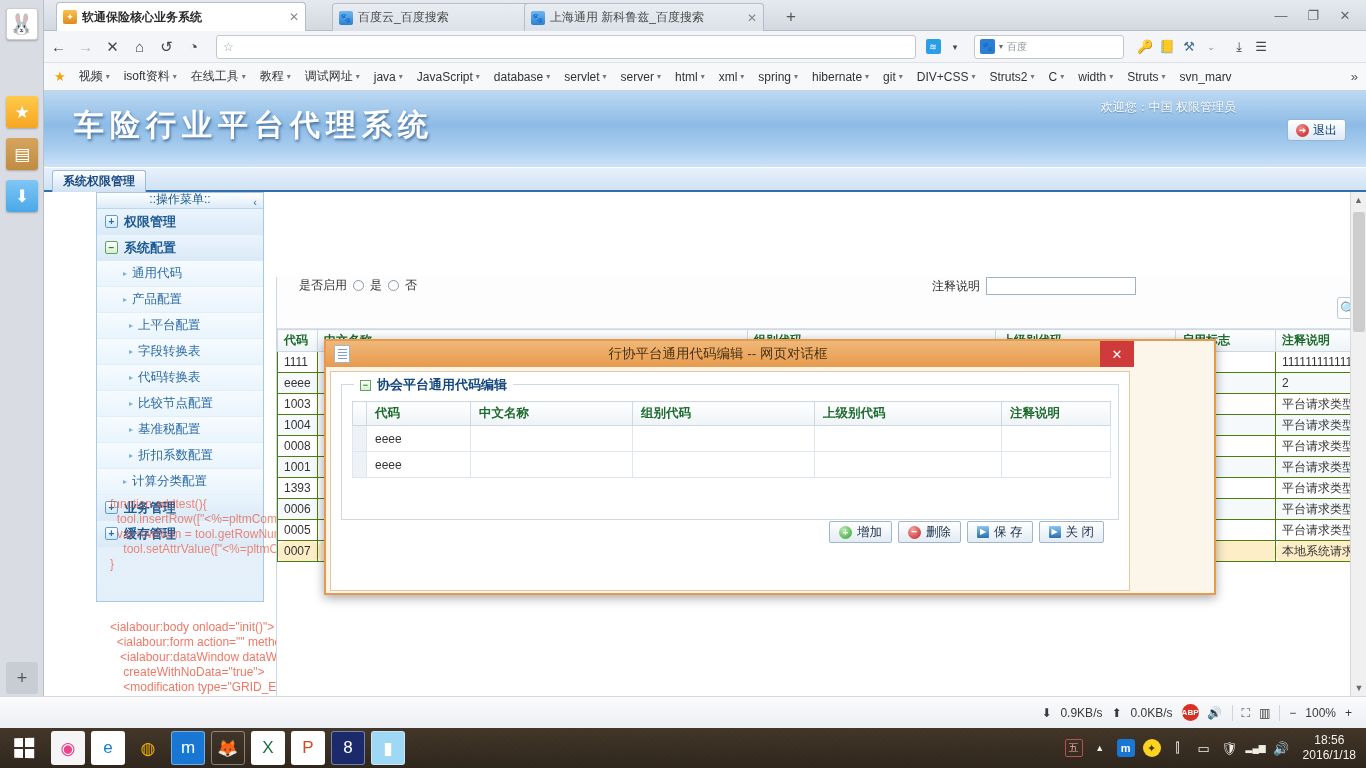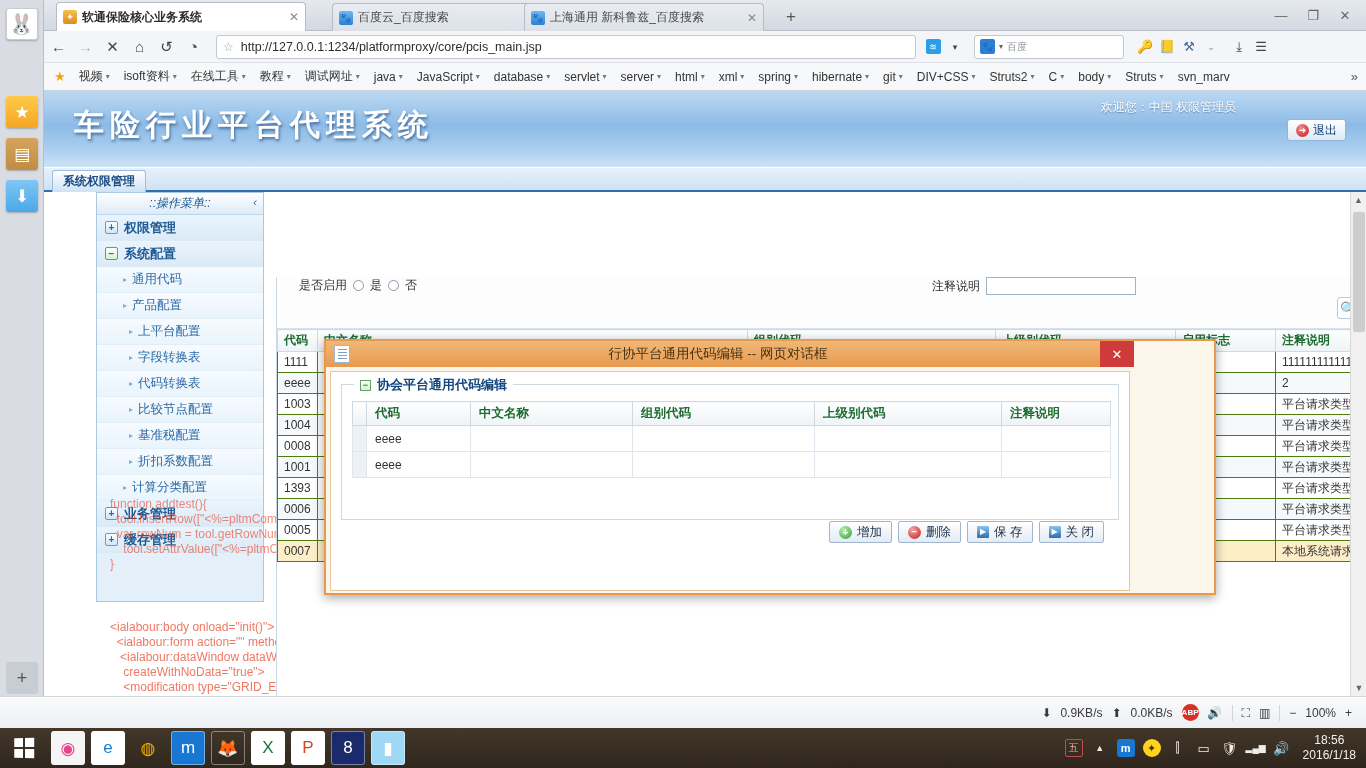--- a/index.html
+++ b/index.html
@@ -167,24 +167,24 @@
     font-size:12px; font-weight:bold; color:#1b4b82;
   }
 
   
   #menupanel {
     position:absolute; left:52px; top:101px; width:168px; height:410px;
     background:linear-gradient(180deg,#f2f8fd,#e3eff9);
     border:1px solid #a8c8e4;
   }
   #menuhdr {
-    height:22px; background:linear-gradient(180deg,#ffffff,#dcebf8);
+    height:16px; background:linear-gradient(180deg,#ffffff,#dcebf8);
     border-bottom:1px solid #bcd6ec;
-    display:flex; align-items:center; justify-content:center;
-    font-size:12px; color:#17568f; position:relative;font-style:italic;
+    display:flex; align-items:flex-end; justify-content:center;
+    font-size:12px; color:#17568f; position:relative;
   }
   #menuhdr .collapse { position:absolute; right:6px; top:3px; color:#2b6fa8; font-size:11px; }
   .mnode {
     height:26px; display:flex; align-items:center; gap:6px;
     padding-left:8px; font-size:13px; color:#1d5a95; font-weight:bold;
     border-bottom:1px solid #dceaf6;
     background:linear-gradient(180deg,#eaf4fd,#dbeaf7);
   }
   .mnode .box {
     width:13px; height:13px; border:1px solid #5f9fd0; border-radius:2px;
@@ -240,21 +240,21 @@
   #grid th {
     height:22px; background:linear-gradient(180deg,#fdfefe,#eef3f7);
     border:1px solid #cfd9e2; color:#1d6b2e; font-size:12px; font-weight:bold;
     text-align:left; padding-left:6px;
   }
   #grid td {
     height:21px; border:1px solid #4d7c0f; font-size:12px; color:#333;
     padding-left:6px; background:#fff; overflow:hidden; white-space:nowrap;
   }
   #grid tr:nth-child(even) td { background:#f6f9fc; }
-  #grid tr.selrow td { background:#fdeec8; }
+  #grid tr.selrow td { background:#fdeec8;border-radius:7px; }
 
   
   #pagescroll { position:absolute; right:0; top:101px; width:16px; height:504px;
                 background:#f0f0f0; border-left:1px solid #d8d8d8; }
   #pagescroll .up, #pagescroll .dn { height:16px; display:flex; align-items:center;
                 justify-content:center; font-size:9px; color:#6a6a6a; }
   #pagescroll .thumb { position:absolute; top:20px; left:2px; width:12px; height:120px;
                 background:#cdcdcd; border-radius:2px; }
 
   
@@ -415,21 +415,20 @@
 
   <div id="navbar">
     <div class="navbtn">←</div>
     <div class="navbtn dim">→</div>
     <div class="navbtn">✕</div>
     <div class="navbtn">⌂</div>
     <div class="navbtn">↺</div>
     <div class="navbtn">◔</div>
     <div id="urlbox">
       <span id="urlstar">☆</span>
-      <span id="urltext">http://127.0.0.1:1234/platformproxy/core/pcis_main.jsp</span>
     </div>
     <div class="tinybtn" style="margin-left:6px;">
       <span class="sq" style="background:#2b9ee8;">≋</span>
     </div>
     <div class="tinybtn" style="font-size:9px;">▾</div>
     <div id="searchbox">
       <span class="sq">🐾</span>
       <span style="font-size:8px;color:#666;">▾</span>
       <span id="searchph">百度</span>
     </div>
@@ -509,21 +508,21 @@
       </span>
     <span class="bm">
         <span>Struts2</span>
         <span class="caret">▾</span>
       </span>
     <span class="bm">
         <span>C</span>
         <span class="caret">▾</span>
       </span>
     <span class="bm">
-        <span>body</span>
+        <span>width</span>
         <span class="caret">▾</span>
       </span>
     <span class="bm">
         <span>Struts</span>
         <span class="caret">▾</span>
       </span>
     <span class="bm">
         <span>svn_marv</span>
       </span>
     <span id="bmmore">»</span>

